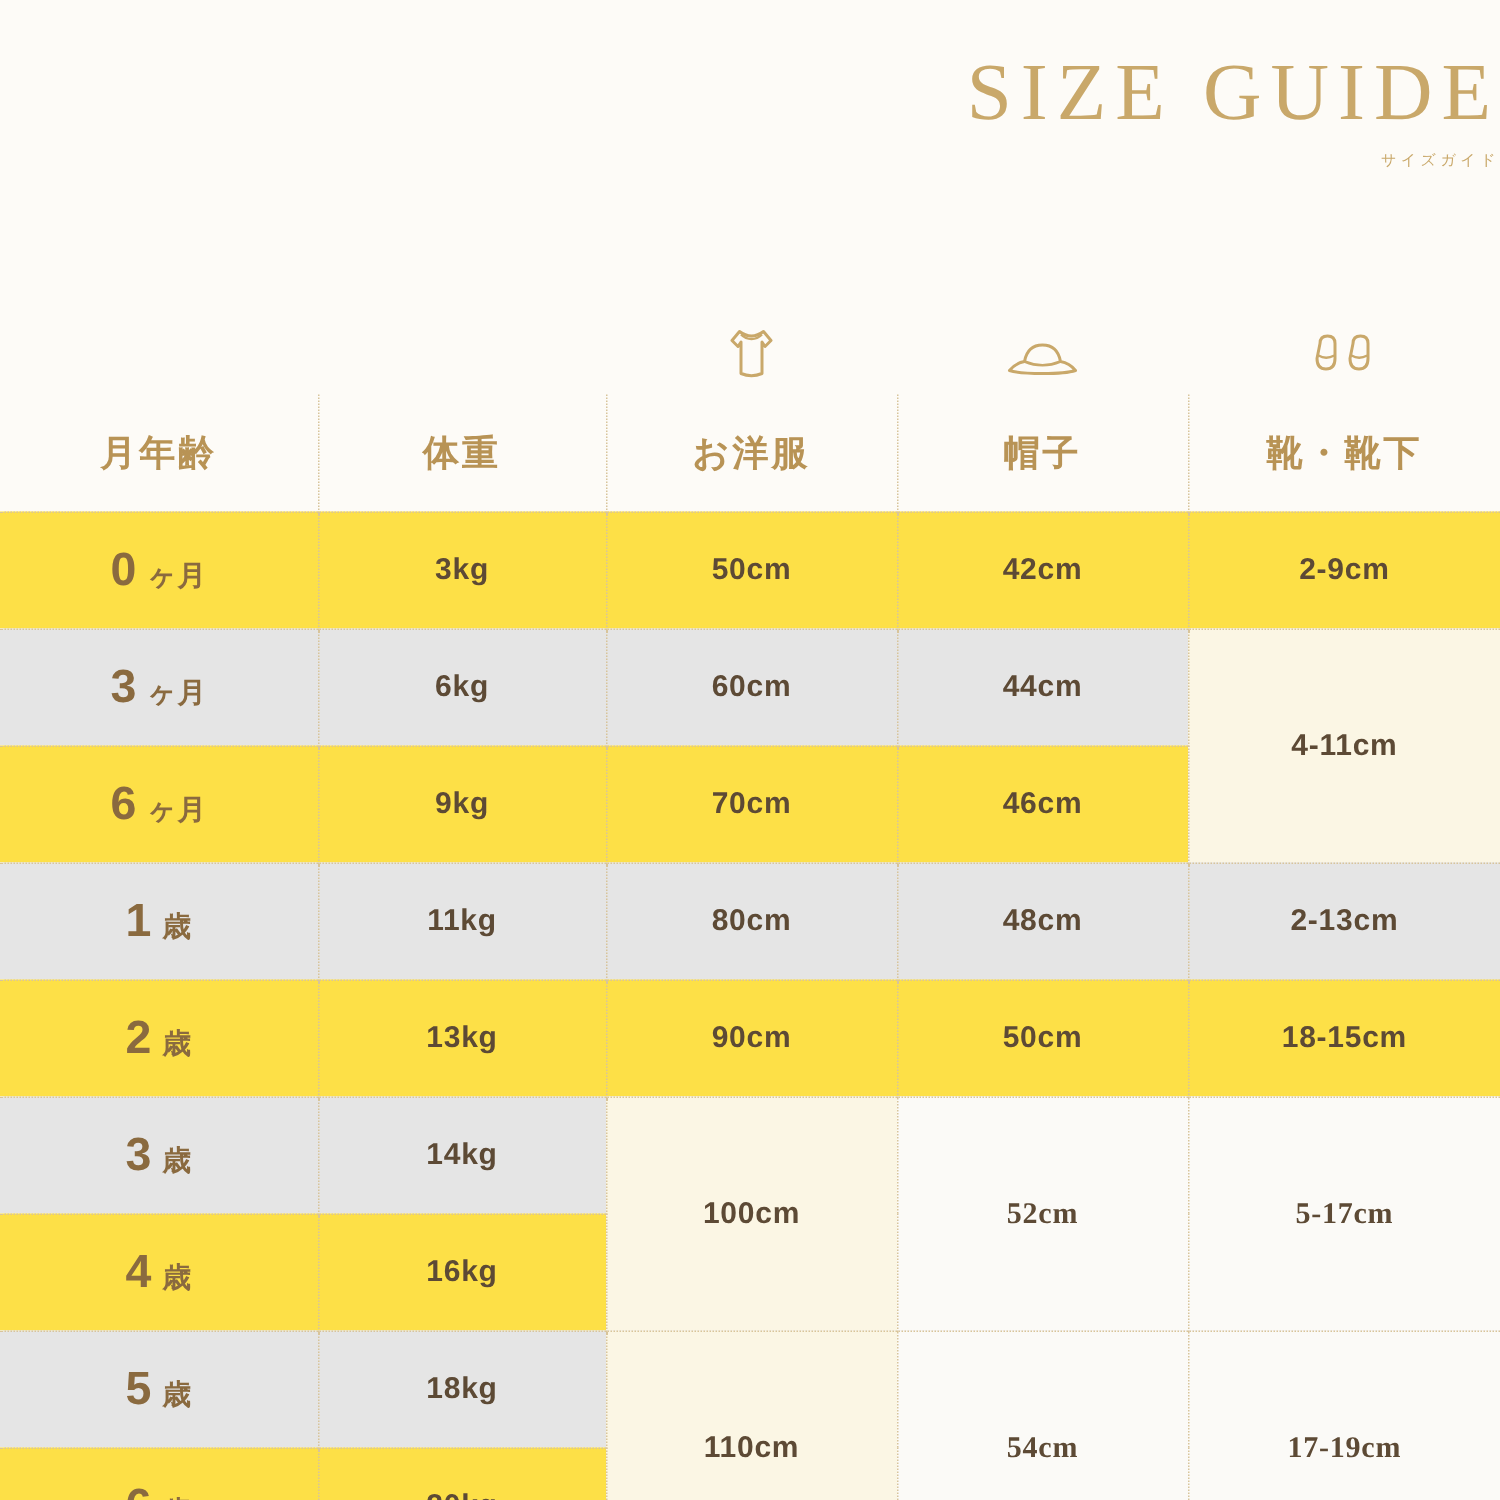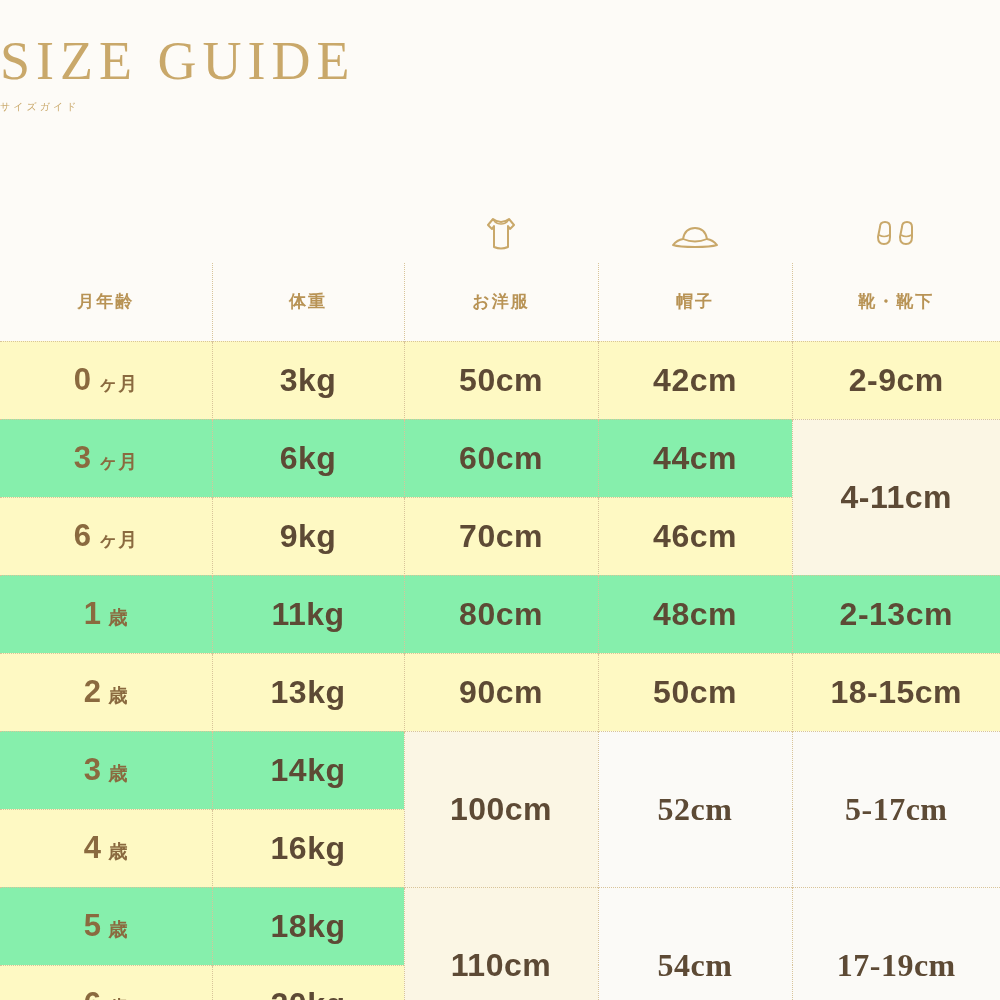--- a/index.html
+++ b/index.html
@@ -16,21 +16,21 @@
   }
   .page {
     position: relative;
     width: 1000px;
     height: 1000px;
     box-sizing: border-box;
   }
 
   
   .header {
-    text-align: left;
+    text-align: right;
     padding-top: 30px;
   }
   .title {
     font-family: "Liberation Serif", serif;
     font-size: 54px;
     letter-spacing: 6px;
     color: #c9a86a;
     font-weight: normal;
     margin: 0;
     line-height: 1.15;
@@ -74,21 +74,21 @@
 
   
   .icon-row td {
     height: 45px;
     text-align: center;
     vertical-align: bottom;
     padding-bottom: 3px;
   }
   .head-row th {
     height: 58px;
-    font-size: 17px;
+    font-size: 24px;
     font-weight: bold;
     color: #b89355;
     letter-spacing: 2px;
     vertical-align: middle;
     font-family: Liberation Mono, monospace;
   }
 
   .vline {
     border-left: 1px dotted #d8c49a;
   }
@@ -98,42 +98,42 @@
   .hline-bottom {
     border-bottom: 1px dotted #d8c49a;
   }
 
   tbody tr {
     height: 78px;
   }
   tbody td {
     text-align: center;
     vertical-align: middle;
-    font-size: 32px;
+    font-size: 20px;
     color: #5d4a35;
     font-weight: bold;
     letter-spacing: 0.5px;
   }
   tbody td.age {
     font-size: 21px;
   }
   .age .num {
     font-size: 31px;
     font-weight: bold;
     color: #8a6a3f;
     margin-right: 7px;
   }
   .age .unit {
     font-size: 19px;
     color: #8a6a3f;
     font-weight: bold;
   }
 
-  .row-cream { background: #86efac; }
-  .row-white { background: #fef9c3; }
+  .row-cream { background: #e5e5e5; }
+  .row-white { background: #fde047; }
 
   
   td.merged-cream { background: #fbf6e4; }
   td.merged-white { background: #fbfaf7; font-family: Liberation Serif, serif; }
 
   svg { display: inline-block; }
 </style>
 </head>
 <body>
 

